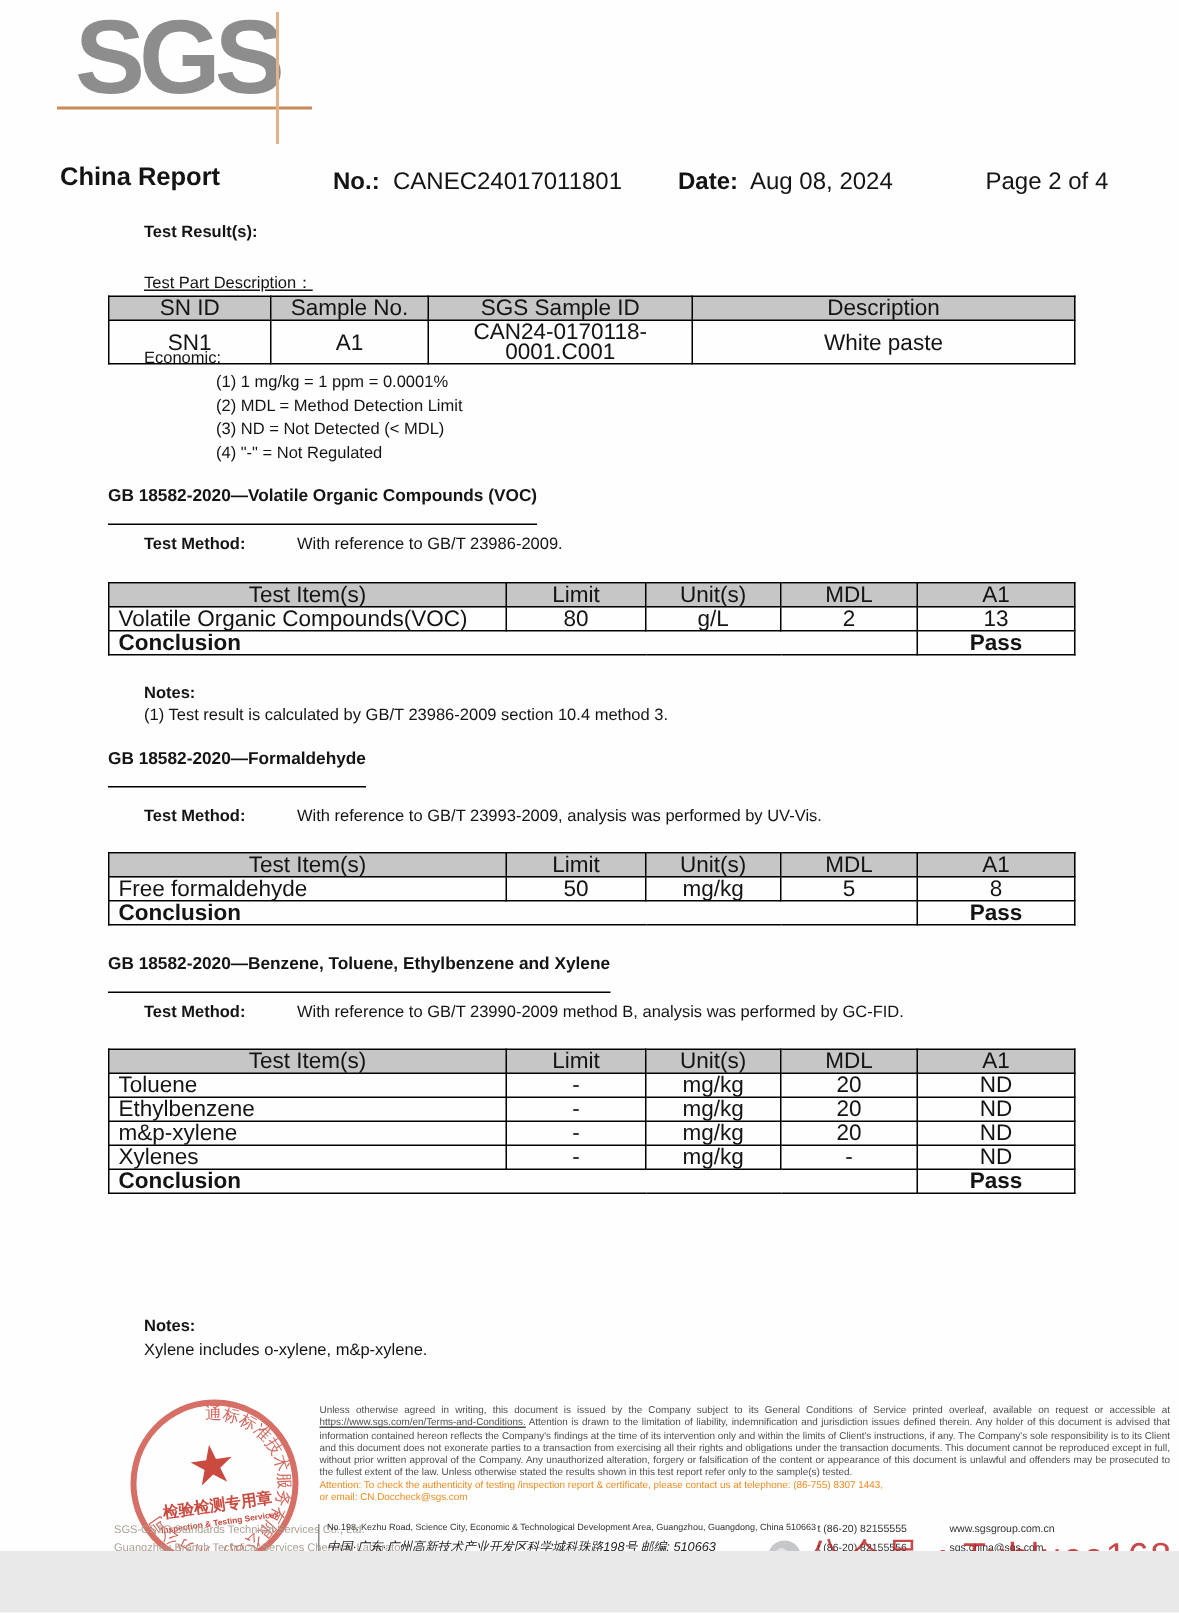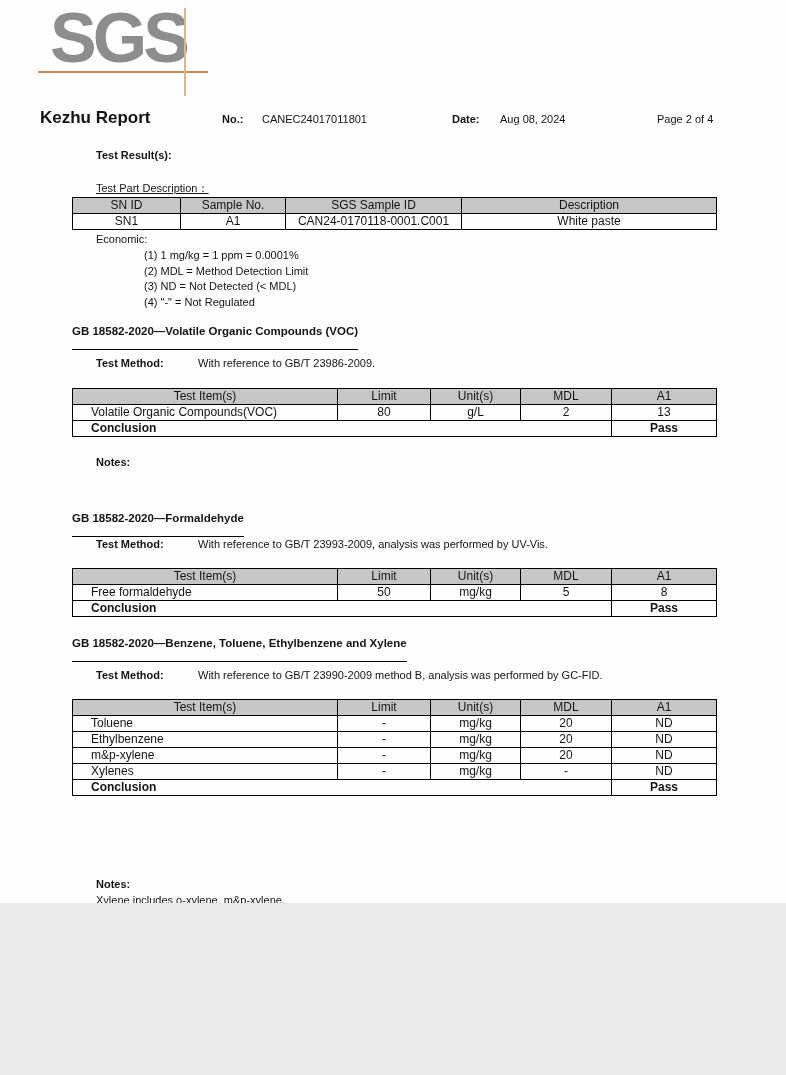--- a/index.html
+++ b/index.html
@@ -1,36 +1,36 @@
 <!DOCTYPE html>
 <html><head>
 <meta charset="utf-8">
 <style>
   html,body{margin:0;padding:0;background:#e9e9e9;}
-  .page{position:relative;width:786px;height:903px;background:#fefefe;margin:0 auto;
+  .page{position:relative;width:786px;height:1034px;background:#fefefe;margin:0 auto;
         font-family:"Liberation Sans","DejaVu Sans",sans-serif;color:#141414;overflow:hidden;}
   .abs{position:absolute;}
   
   .logo-text{left:50px;top:2px;font-size:70px;font-weight:700;color:#8d8d8d;letter-spacing:-4px;line-height:72px;}
   .logo-hline{left:38px;top:71px;width:170px;height:2px;background:#c98a5a;}
   .logo-vline{left:184px;top:8px;width:2px;height:88px;background:#e0b38c;}
   
   .rpt-title{left:40px;top:108px;font-size:17px;font-weight:700;}
-  .hdr{font-size:11px;top:113px;}
+  .hdr{font-size:16px;top:113px;}
   .b{font-weight:700;}
   
   .t11{font-size:11px;margin-left:24px;}
   .sec-head{font-size:11.5px;font-weight:700;border-bottom:1.5px solid #000;padding-bottom:12px;}
   .u{text-decoration:underline;}
   .method-label{font-weight:700;display:inline-block;width:102px;font-size:11px;}
   
-  table{border-collapse:collapse;table-layout:fixed;width:644px;font-size:12px;border:1.5px solid #000;}
+  table{border-collapse:collapse;table-layout:fixed;width:644px;font-size:15px;border:1.5px solid #000;}
   th,td{border:1px solid #000;text-align:center;padding:1px 3px;line-height:13px;height:13px;}
   thead th{background:#c6c6c6;font-weight:400;}
-  .tL{text-align:left;padding-left:18px;}
+  .tL{text-align:left;padding-left:6px;}
   tfoot td{font-weight:700;}
   
   .remarks div{line-height:15.6px;}
   
   .disc{left:213px;top:937px;width:567px;font-size:6.6px;line-height:8.25px;color:#4f4f4f;text-align:justify;}
   .disc a{color:#4f4f4f;}
   .attn{color:#ef8a1e;}
   .attn a{color:#ef8a1e;text-decoration:none;}
   .addr-div{left:212px;top:1016px;width:1px;height:26px;background:#8a8a8a;}
   .addr-en{left:218px;top:1016px;font-size:6px;color:#333;white-space:nowrap;}
@@ -48,21 +48,21 @@
 </style>
 </head>
 <body>
 
 <div class="page">
 
   <div class="abs logo-text">SGS</div>
   <div class="abs logo-hline"></div>
   <div class="abs logo-vline"></div>
 
-  <div class="abs rpt-title">Kezhu Report</div>
+  <div class="abs rpt-title">China Report</div>
   <div class="abs hdr b" style="left:222px">No.:</div>
   <div class="abs hdr" style="left:262px">CANEC24017011801</div>
   <div class="abs hdr b" style="left:452px">Date:</div>
   <div class="abs hdr" style="left:500px">Aug 08, 2024</div>
   <div class="abs hdr" style="left:657px">Page 2 of 4</div>
 
   <div class="abs t11 b" style="left:72px;top:149px">Test Result(s):</div>
   <div class="abs t11 u" style="left:72px;top:181px">Test Part Description：</div>
 
   <table class="abs" style="left:72px;top:197px">
@@ -129,22 +129,25 @@
         </tr>
       </tbody>
     <tfoot>
         <tr>
       <td colspan="4" class="tL">Conclusion</td>
       <td>Pass</td>
     </tr>
       </tfoot>
   </table>
   <div class="abs t11 b" style="left:72px;top:456px">Notes:</div>
-
-  <div class="abs sec-head" style="left:72px;top:512px">GB 18582-2020—Formaldehyde</div>
+  <div class="abs t11" style="left:72px;top:471px">
+      <div>(1) Test result is calculated by GB/T 23986-2009 section 10.4 method 3.</div>
+    </div>
+
+  <div class="abs sec-head" style="left:72px;top:500px">GB 18582-2020—Formaldehyde</div>
   <div class="abs t11" style="left:72px;top:538px">
     <span class="method-label">Test Method:</span><span>With reference to GB/T 23993-2009, analysis was performed by UV-Vis.</span>
   </div>
   <table class="abs" style="left:72px;top:568px">
     <colgroup>
         <col style="width:265px">
         <col style="width:93px">
         <col style="width:90px">
         <col style="width:91px">
         <col style="width:105px">

